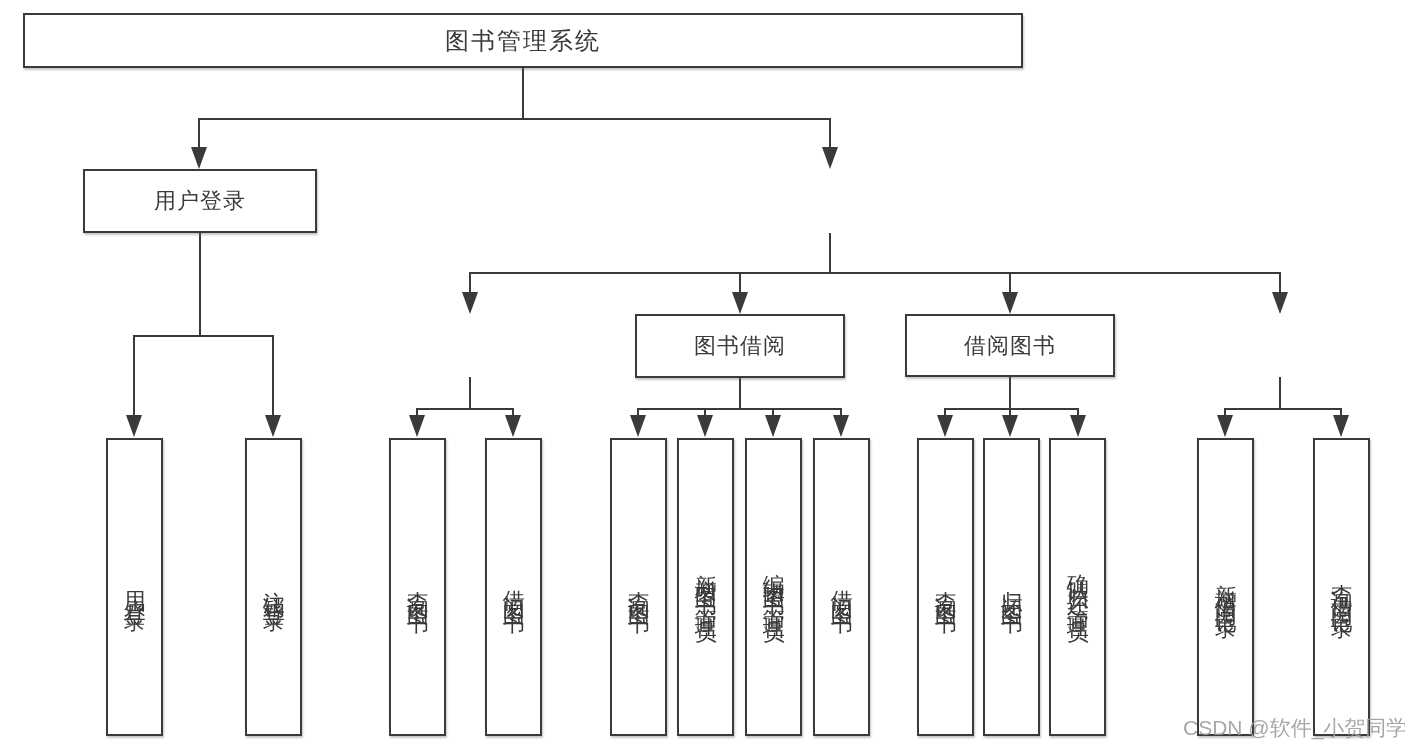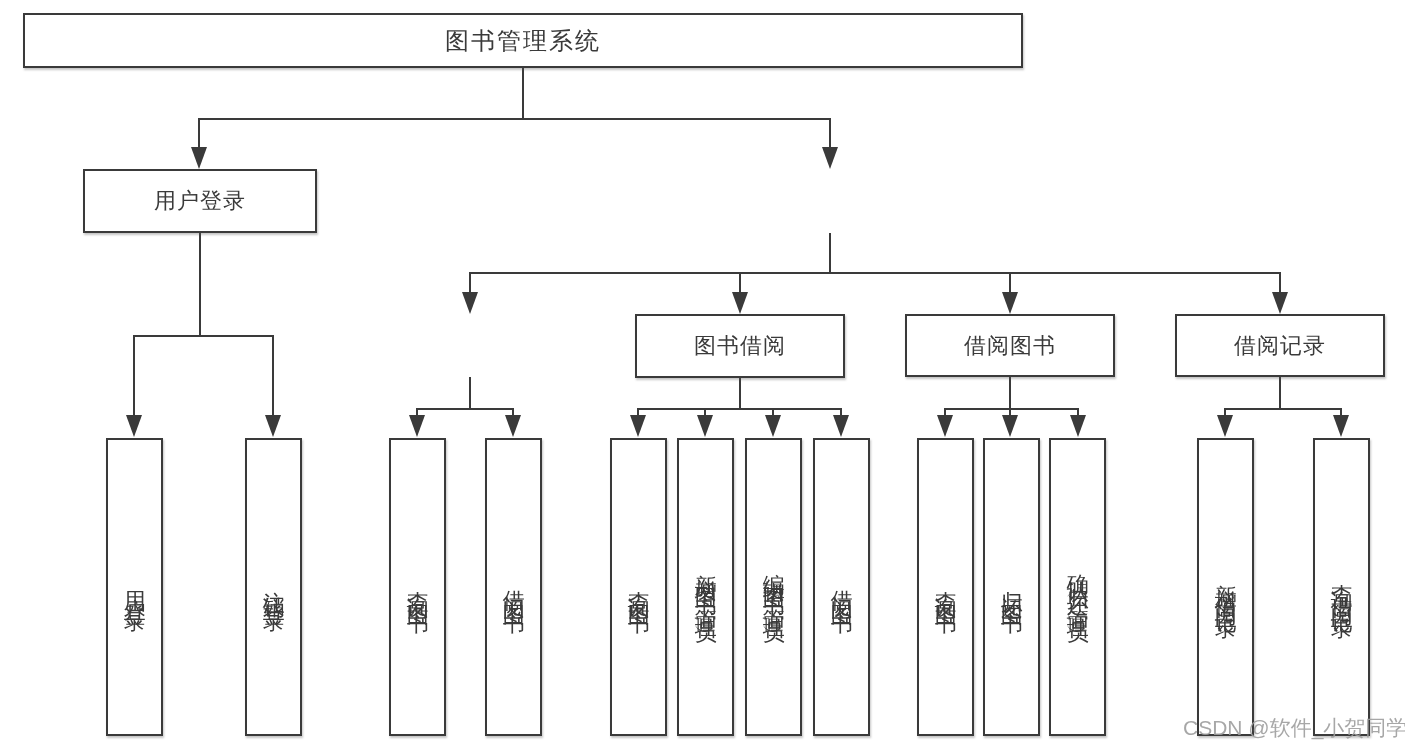--- a/index.html
+++ b/index.html
@@ -42,23 +42,20 @@
 
   <div class="box" style="left:83px;top:169px;width:234px;height:64px;">
     <span class="label">用户登录</span>
   </div>
 
   <div class="box" style="left:635px;top:314px;width:210px;height:64px;">
     <span class="label">图书借阅</span>
   </div>
   <div class="box" style="left:905px;top:314px;width:210px;height:63px;">
     <span class="label">借阅图书</span>
-  </div>
-  <div class="box" style="left:1175px;top:314px;width:210px;height:63px;">
-    <span class="label">借阅记录</span>
   </div>
 
   <div class="box leaf" style="left:106px;top:438px;width:57px;height:298px;">
     <span class="vtext">用户登录</span>
   </div>
   <div class="box leaf" style="left:245px;top:438px;width:57px;height:298px;">
     <span class="vtext">注销登录</span>
   </div>
 
   <div class="box leaf" style="left:389px;top:438px;width:57px;height:298px;">

